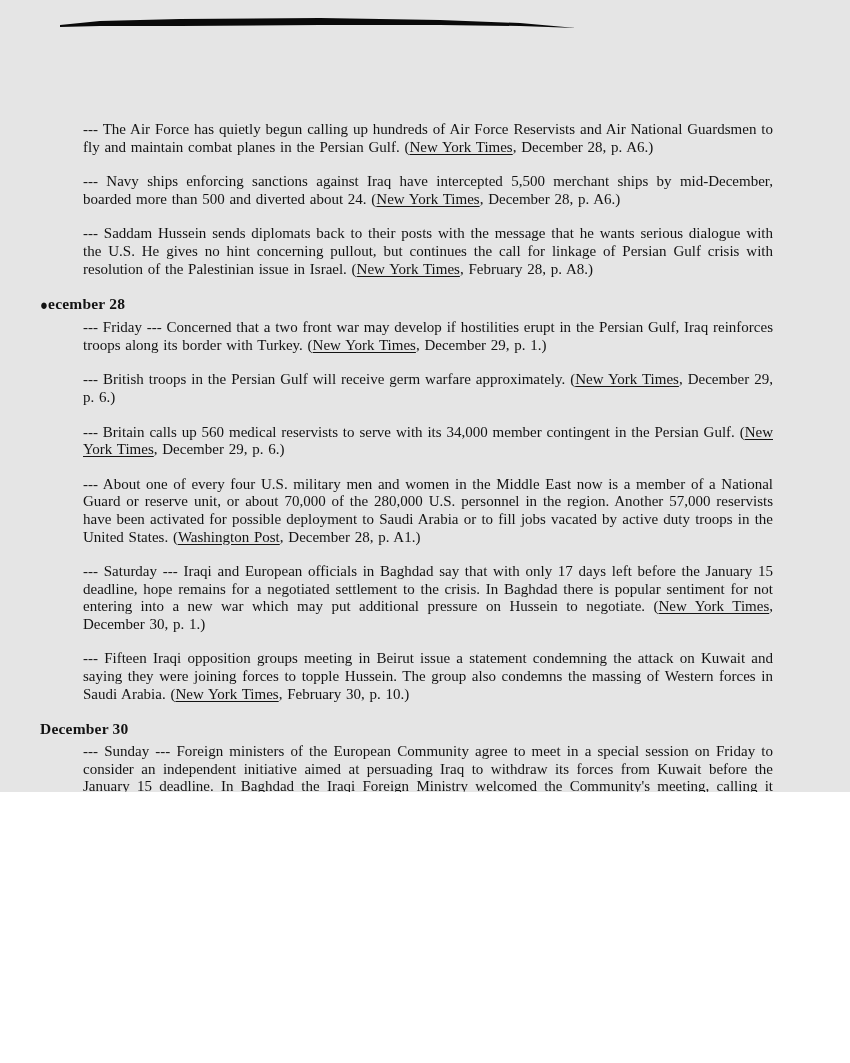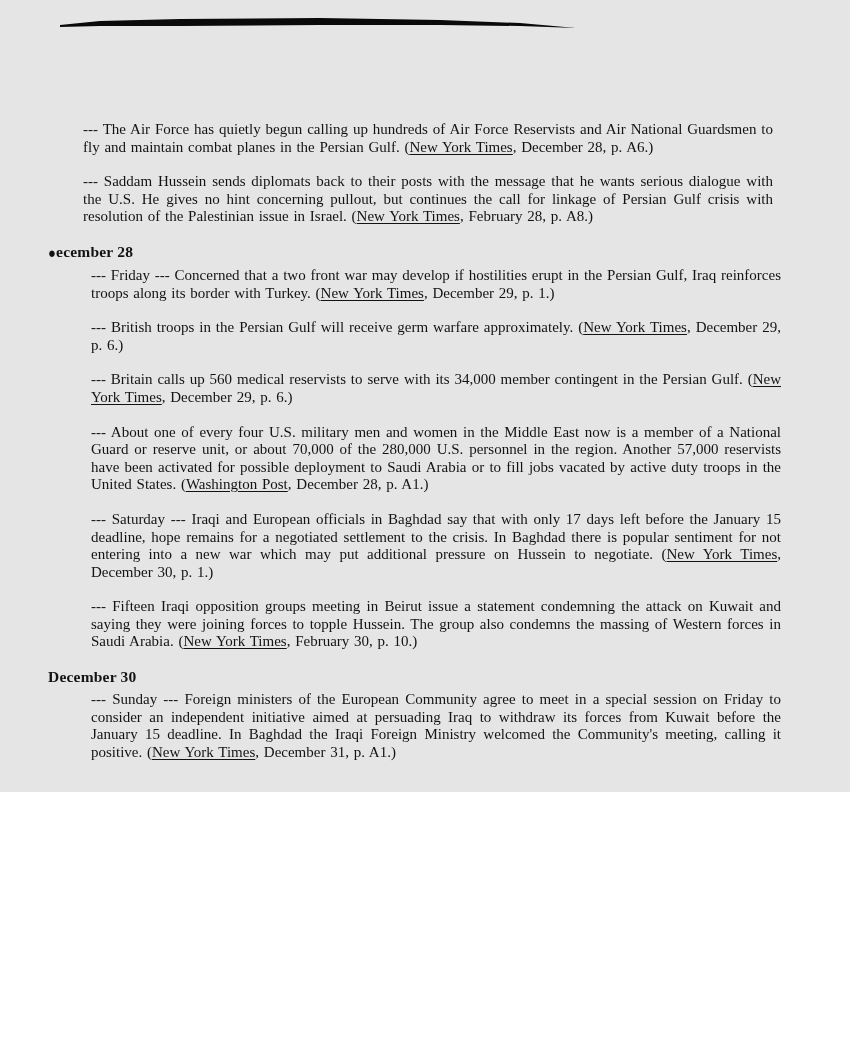--- a/index.html
+++ b/index.html
@@ -46,21 +46,21 @@
     text-align: justify;
     font-size: 15px;
     line-height: 17.6px;
     word-spacing: 1px;
   }
   .entry .src {
     text-decoration: underline;
     text-underline-offset: 2px;
   }
   .section { margin: 0 0 0 0; }
-  .section + .section { margin-top: 0px; margin-left: 8px; }
+  .section + .section { margin-top: 0px; }
   .page-number {
     position: absolute;
     top: 931px;
     left: 0;
     width: 782px;
     text-align: right;
     font-size: 12px;
     letter-spacing: 0.5px;
   }
 </style>
@@ -70,20 +70,21 @@
 <div class="page">
 
   <svg class="scanline" viewBox="0 0 520 20" preserveAspectRatio="none">
     <polygon fill="#0a0a0a" points="0,11 40,7 120,5 260,4 380,6 460,9 516,14 460,12 380,11 260,11 120,12 40,12 0,13"></polygon>
   </svg>
 
   <div class="content">
 
     <div class="section">
       <p class="entry"><span>--- The Air Force has quietly begun calling up hundreds of Air Force Reservists and Air National Guardsmen to fly and maintain combat planes in the Persian Gulf. (</span><span class="src">New York Times</span><span>, December 28, p. A6.)</span></p>
+      <p class="entry"><span>--- Navy ships enforcing sanctions against Iraq have intercepted 5,500 merchant ships by mid-December, boarded more than 500 and diverted about 24. (</span><span class="src">New York Times</span><span>, December 28, p. A6.)</span></p>
       <p class="entry"><span>--- Saddam Hussein sends diplomats back to their posts with the message that he wants serious dialogue with the U.S. He gives no hint concerning pullout, but continues the call for linkage of Persian Gulf crisis with resolution of the Palestinian issue in Israel. (</span><span class="src">New York Times</span><span>, February 28, p. A8.)</span></p>
     </div>
 
     <div class="section">
       <h2 class="date-heading"><span class="marker">●</span><span>ecember 28</span></h2>
       <p class="entry"><span>--- Friday --- Concerned that a two front war may develop if hostilities erupt in the Persian Gulf, Iraq reinforces troops along its border with Turkey. (</span><span class="src">New York Times</span><span>, December 29, p. 1.)</span></p>
       <p class="entry"><span>--- British troops in the Persian Gulf will receive germ warfare approximately. (</span><span class="src">New York Times</span><span>, December 29, p. 6.)</span></p>
       <p class="entry"><span>--- Britain calls up 560 medical reservists to serve with its 34,000 member contingent in the Persian Gulf. (</span><span class="src">New York Times</span><span>, December 29, p. 6.)</span></p>
       <p class="entry"><span>--- About one of every four U.S. military men and women in the Middle East now is a member of a National Guard or reserve unit, or about 70,000 of the 280,000 U.S. personnel in the region. Another 57,000 reservists have been activated for possible deployment to Saudi Arabia or to fill jobs vacated by active duty troops in the United States. (</span><span class="src">Washington Post</span><span>, December 28, p. A1.)</span></p>
     </div>

